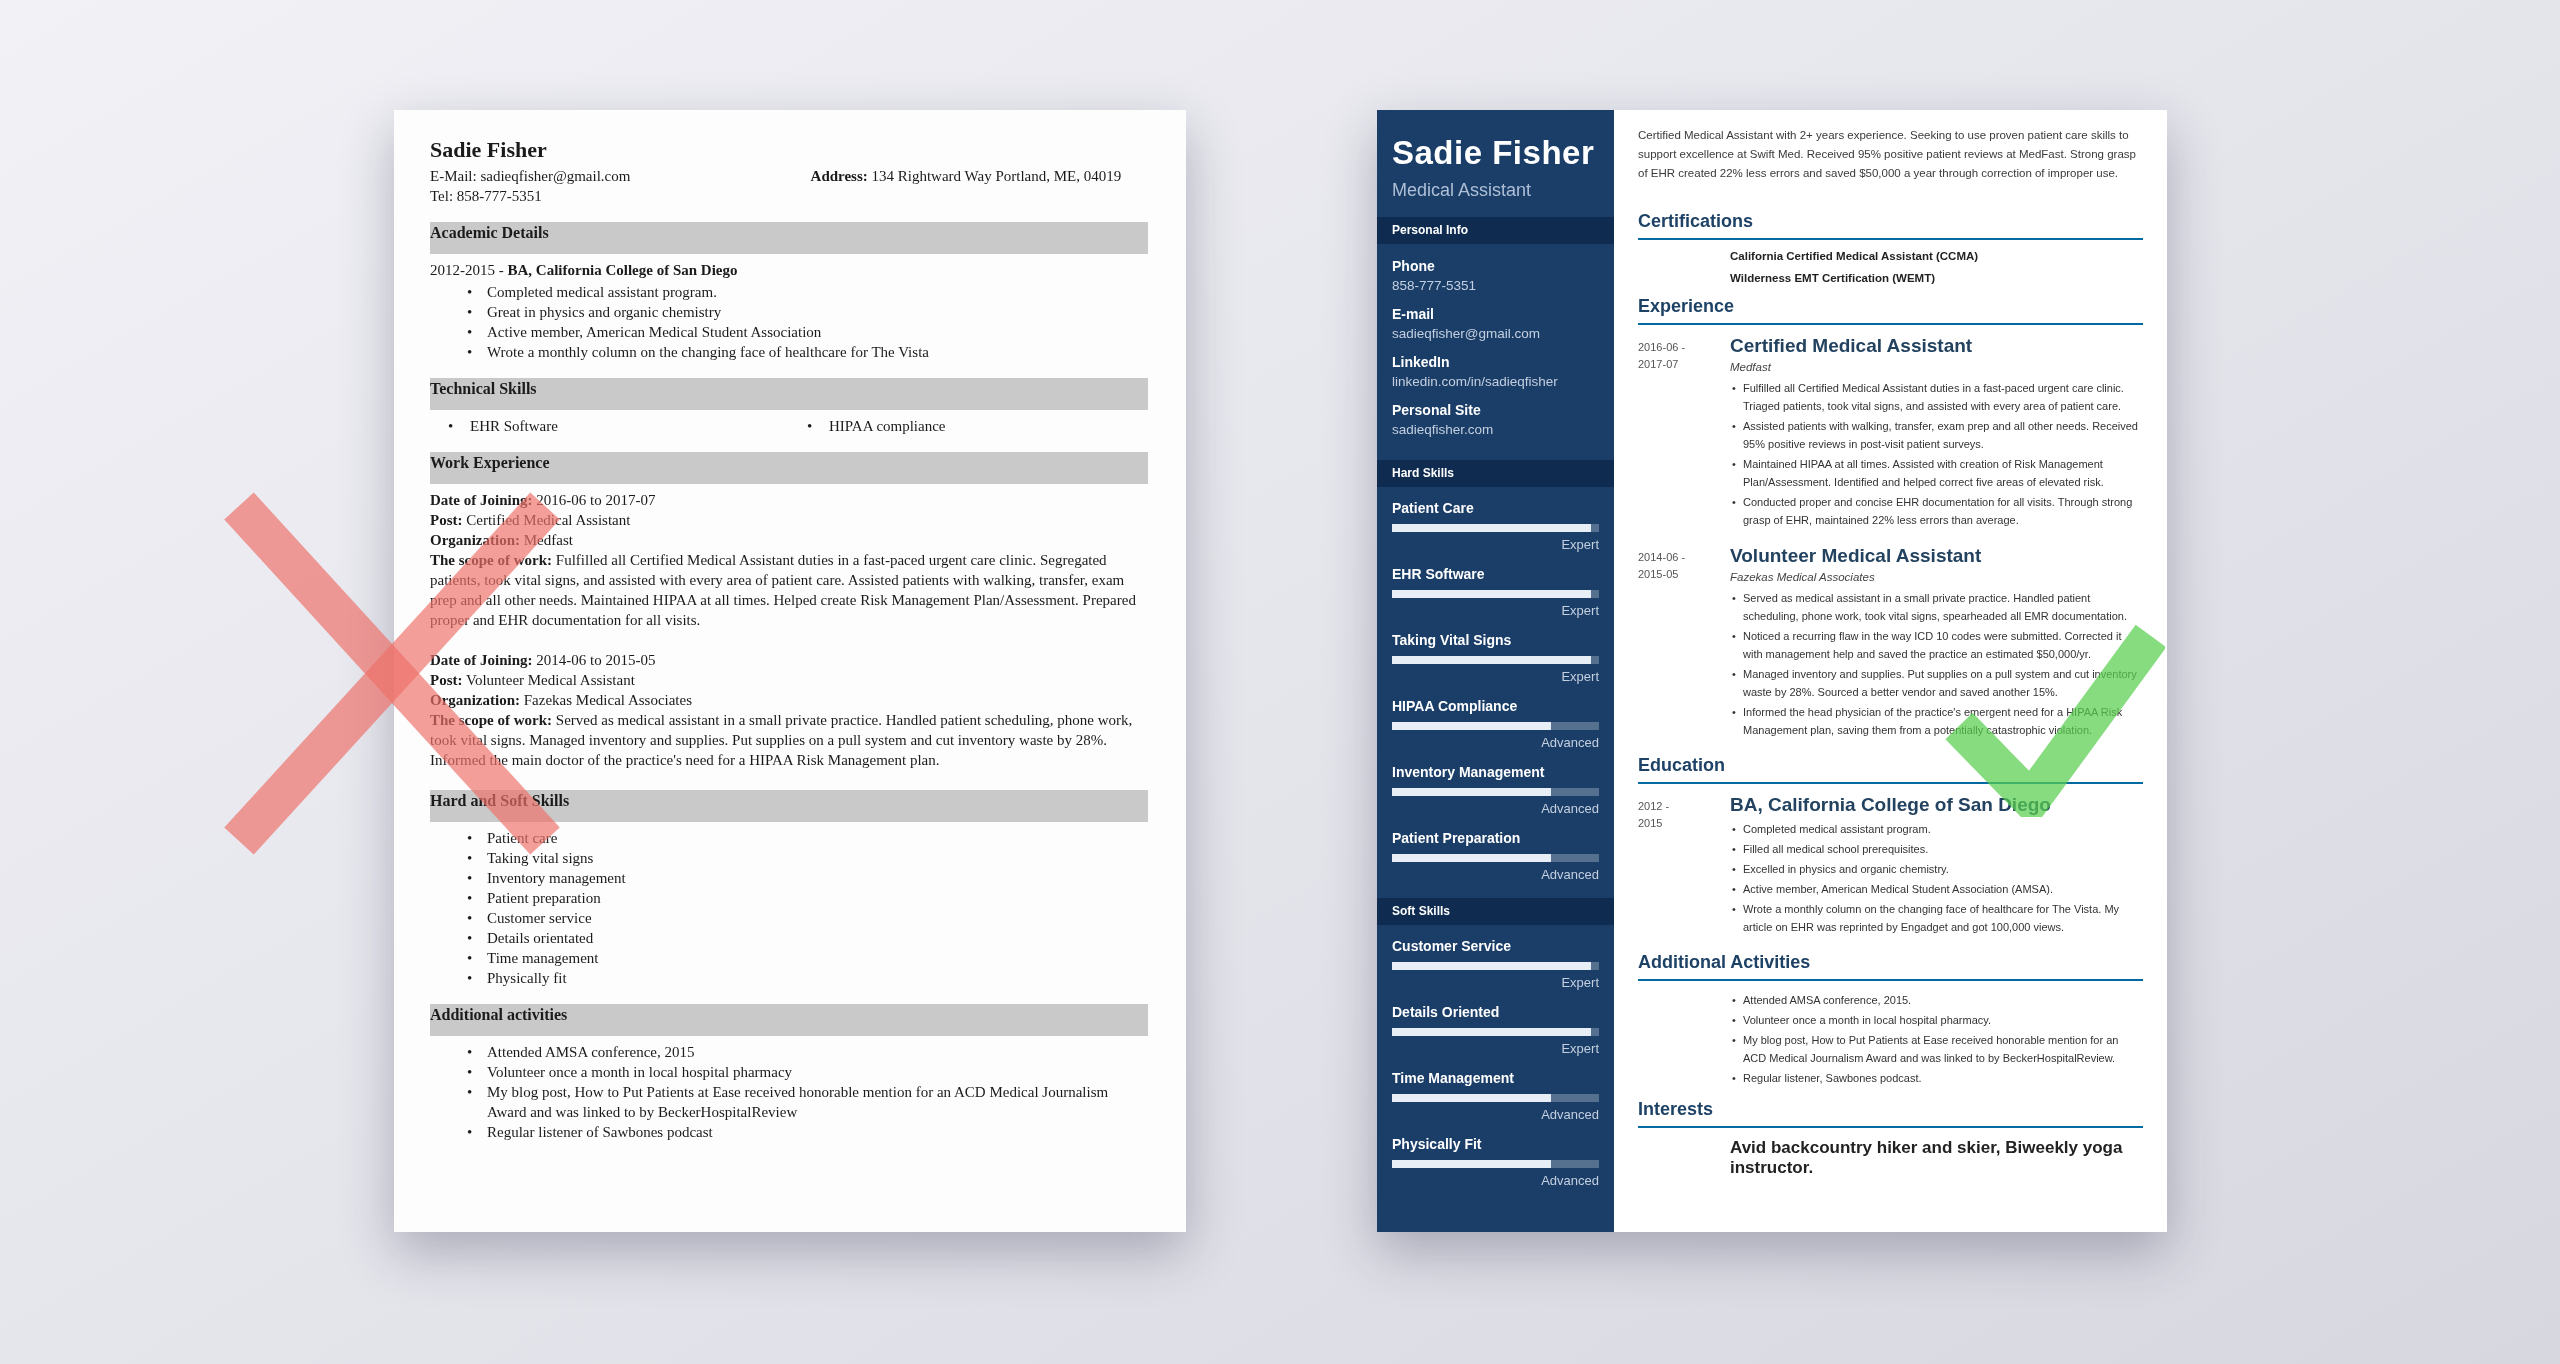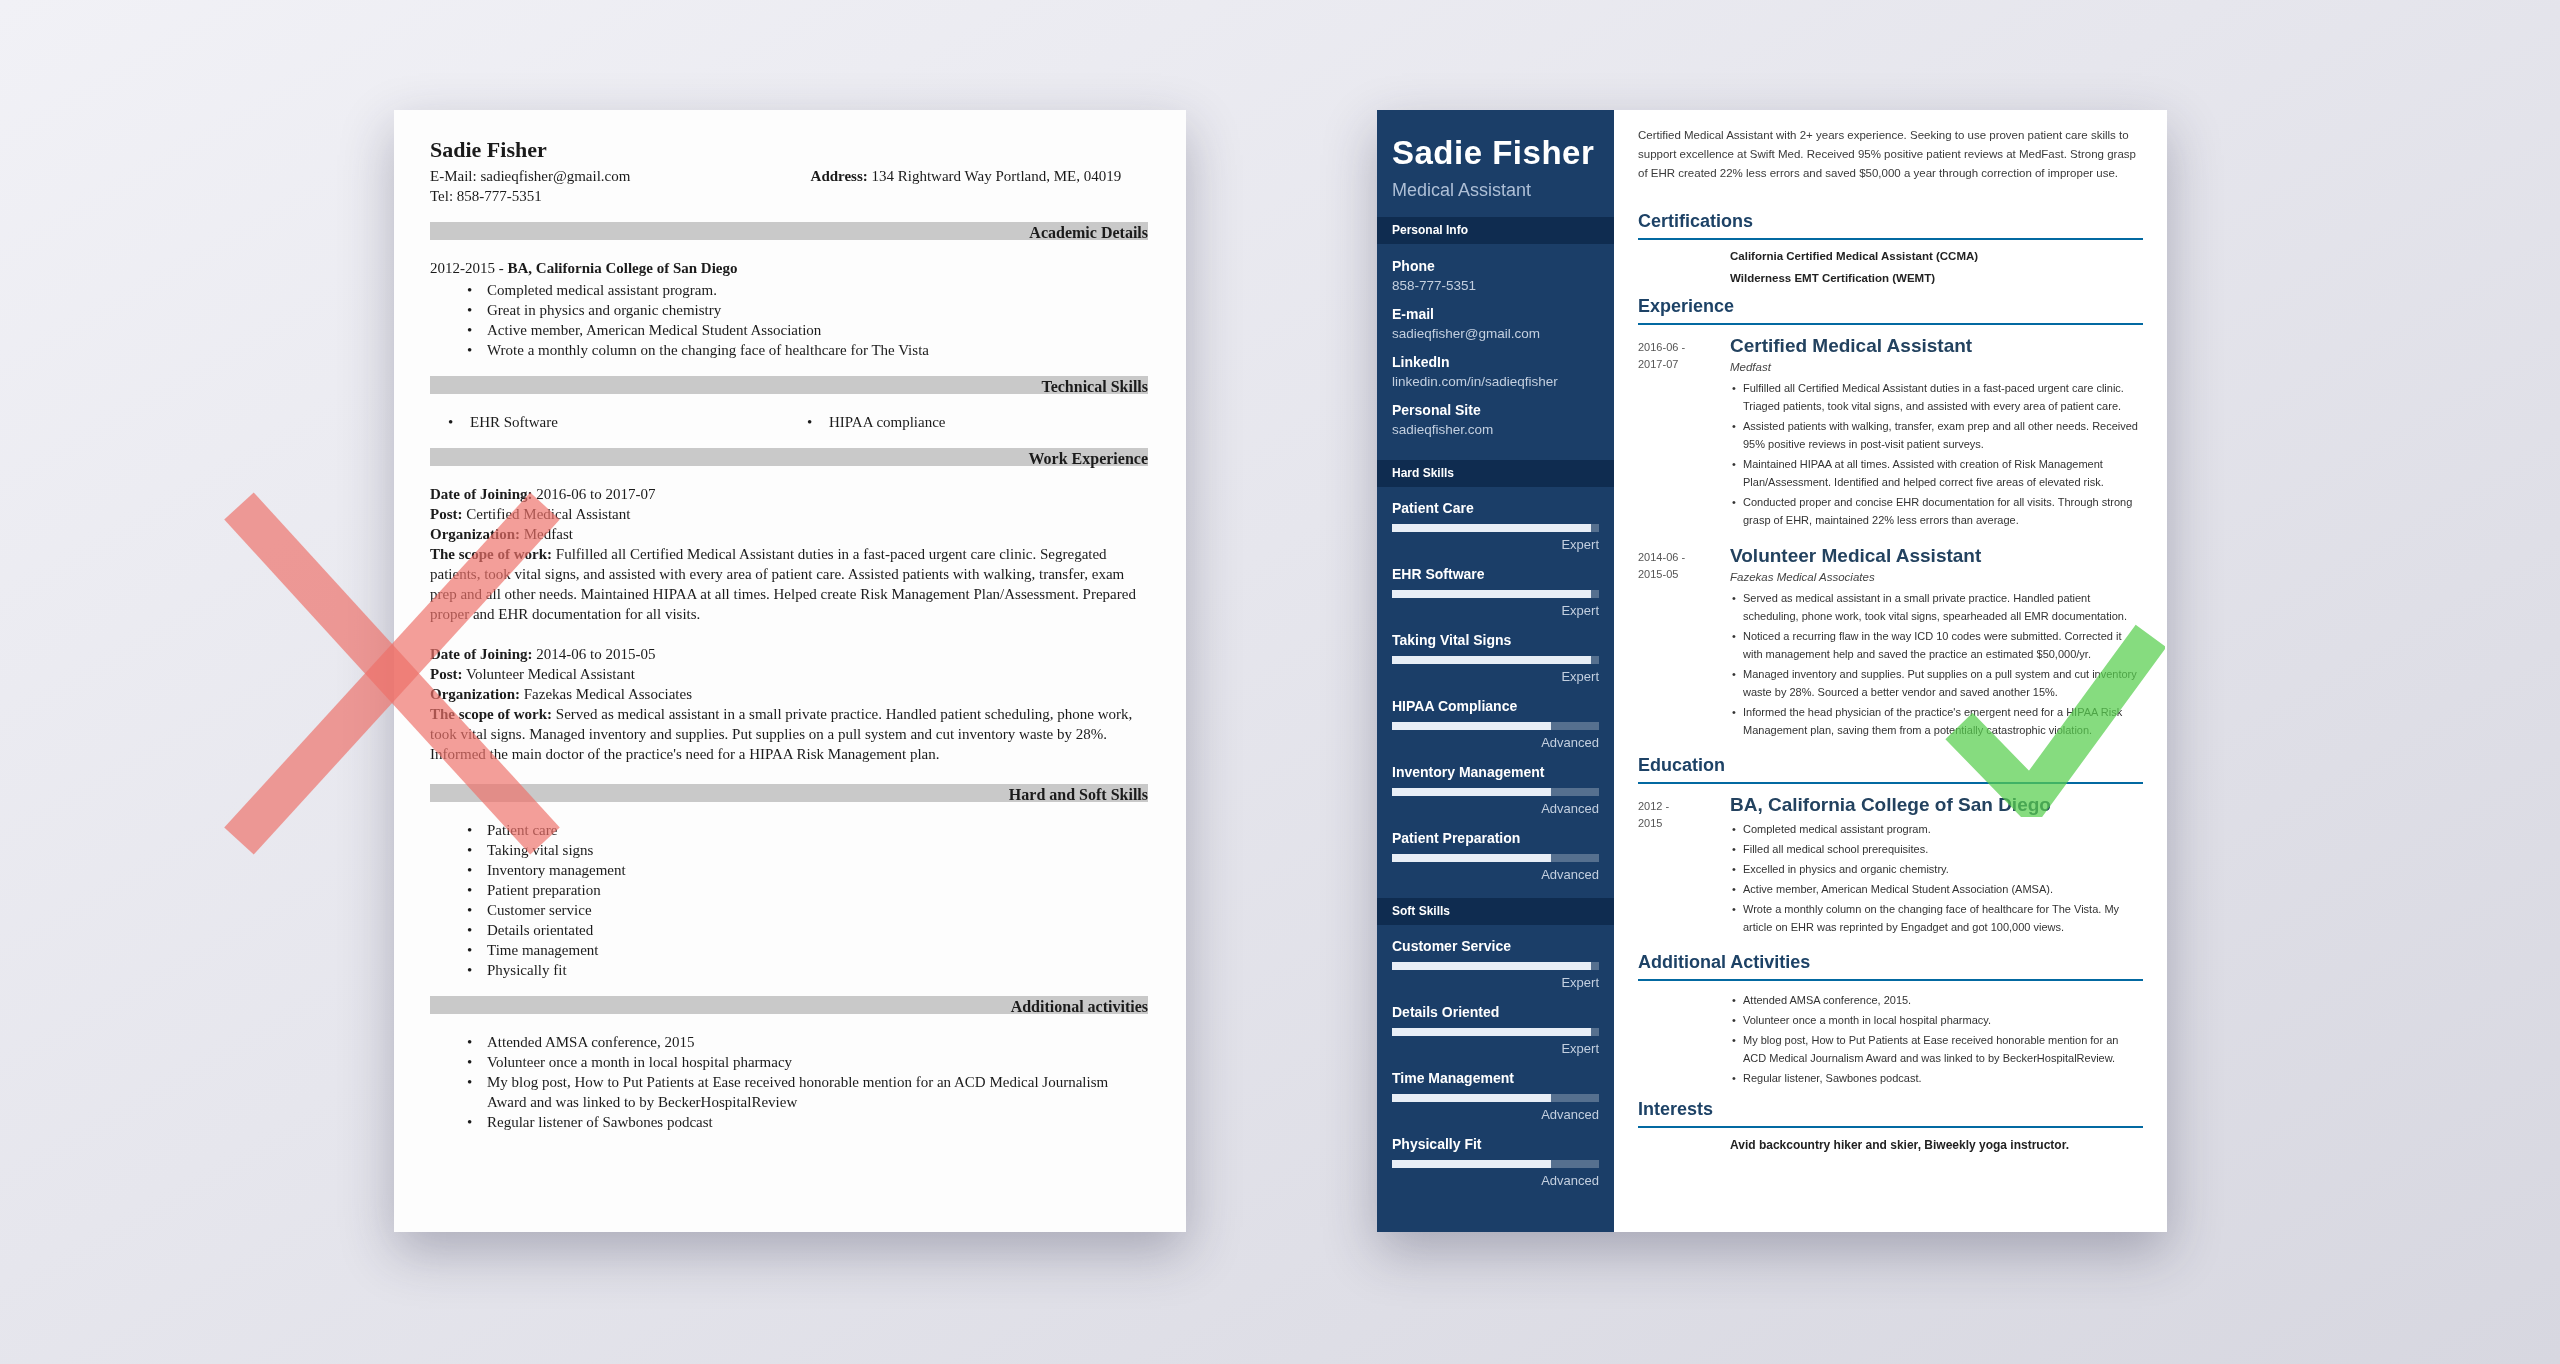--- a/index.html
+++ b/index.html
@@ -21,22 +21,22 @@
     left:394px; width:792px; background:#fdfdfd;
     font-family:"Liberation Serif", serif; color:#1b1b1b;
     padding:30px 38px 0 36px; font-size:15px; line-height:20px;
   }
   .plain-name { font-size:22px; font-weight:bold; margin-bottom:6px; }
   .contact-row { display:flex; }
   .contact-left { flex:1; }
   .contact-right { width:47%; }
   .b { font-weight:bold; }
   .bar-heading {
-    background:#c9c9c9; text-align:right; font-size:16px; font-weight:bold;
-    height:18px; line-height:22px; margin:16px 0 18px;
+    background:#c9c9c9; text-align:left; font-size:16px; font-weight:bold;
+    height:32px; line-height:22px; margin:16px 0 6px;
   }
   .plain-page ul { list-style:none; margin:1px 0 2px; }
   .plain-page li { padding-left:57px; position:relative; }
   .plain-page li::before { content:"\2022"; position:absolute; left:37px; }
   .two-col { display:grid; grid-template-columns:1fr 1fr; }
   .two-col li { padding-left:40px; }
   .two-col li::before { left:18px; }
   .degree-line { margin-bottom:2px; }
   .pjob { margin-bottom:20px; }
 
@@ -71,21 +71,21 @@
   .job { display:flex; margin-bottom:14px; }
   .job-dates { width:92px; font-size:11px; color:#555; line-height:17px; flex-shrink:0; padding-top:4px; }
   .job-dates span { display:block; }
   .job-body { flex:1; }
   .job-title { font-size:19px; font-weight:bold; color:#23425f; margin-bottom:4px; }
   .company { font-size:11.5px; font-style:italic; color:#444; margin-bottom:6px; }
   .m-main ul { list-style:none; }
   .m-main li { position:relative; padding-left:13px; font-size:11px; line-height:18px; color:#333; margin-bottom:2px; }
   .m-main li::before { content:"\2022"; position:absolute; left:2px; }
   .act-list { margin-left:92px; margin-bottom:4px; }
-  .interests-line { margin-left:92px; font-weight:bold; font-size:12px; color:#222; padding-bottom:10px; }
+  .interests-line { margin-left:92px; font-weight:bold; font-size:17px; color:#222; padding-bottom:10px; }
 
   
   .overlay { position:absolute; z-index:5; pointer-events:none; }
   .x-overlay { left:209px; top:490px; width:366px; height:367px; }
   .check-overlay { left:1945px; top:622px; width:220px; height:195px; }
 </style>
 </head>
 <body>
 
 <div class="stage">

